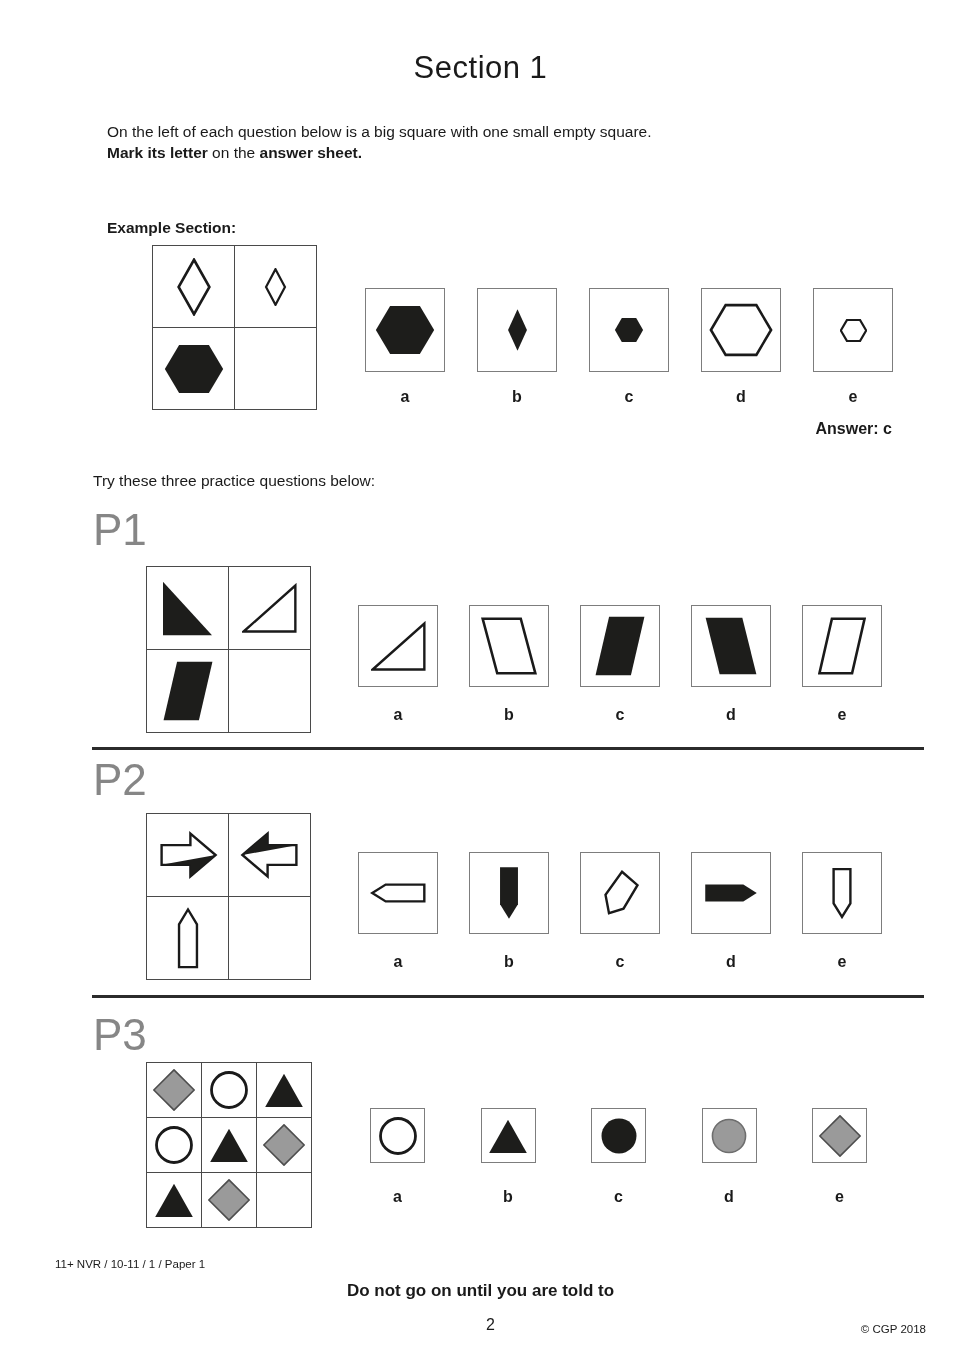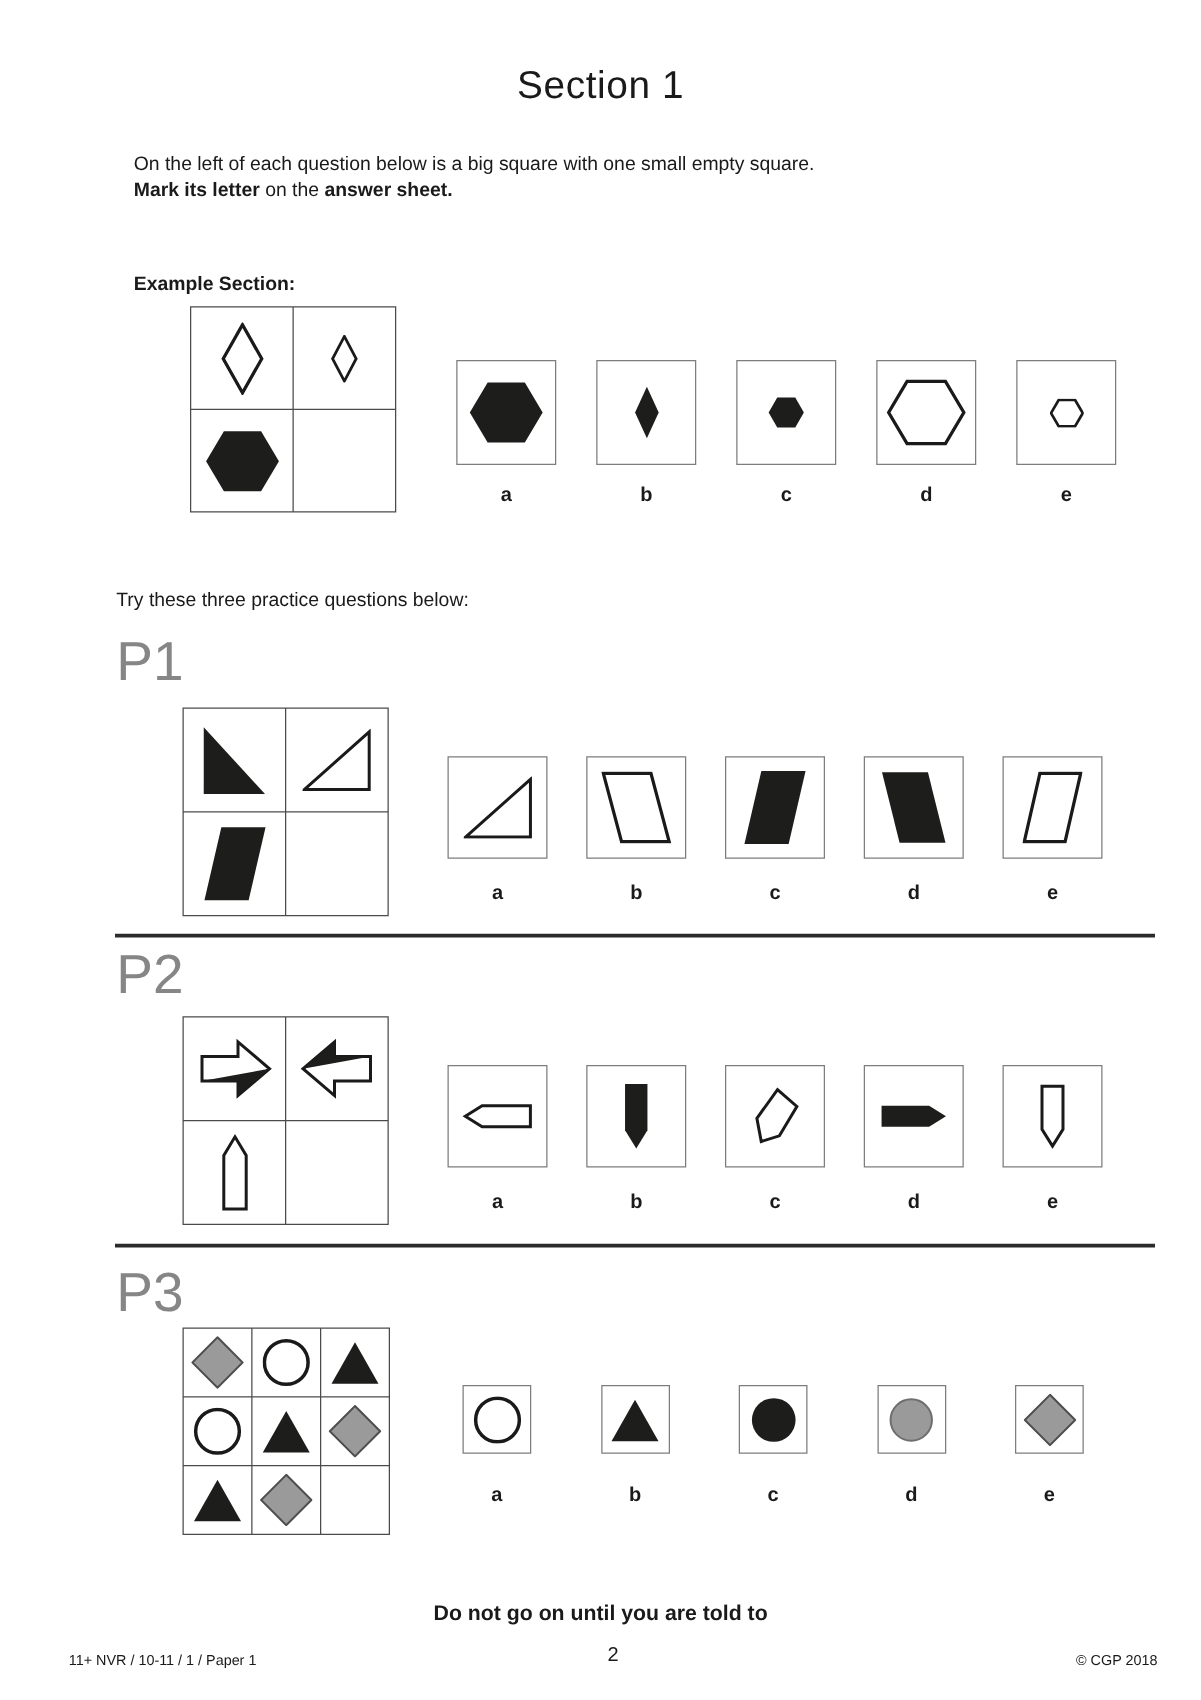--- a/index.html
+++ b/index.html
@@ -19,21 +19,21 @@
   .optrow { display:flex; align-items:flex-start; }
   .opt { display:flex; flex-direction:column; align-items:center; }
   .obox { border:1.5px solid #7d7d7d; background:#ffffff; box-sizing:border-box;
           display:flex; align-items:center; justify-content:center; }
   .letter { font-size:16px; font-weight:bold; color:#1a1a1a; }
   .answer-line { left:0; top:420px; width:892px; text-align:right;
                  font-size:16px; font-weight:bold; }
   .divider { left:92px; width:832px; height:3px; background:#2b2b2b; }
   .footer-warning { left:19px; top:1281px; width:923px; text-align:center;
                     font-size:17px; font-weight:bold; }
-  .footer-left  { left:55px;  top:1323px; font-size:11.5px; }
+  .footer-left  { left:55px;  top:1258px; font-size:11.5px; }
   .footer-page  { left:10px;  top:1316px; width:961px; text-align:center; font-size:16px; }
   .footer-right { right:35px; top:1323px; font-size:11.5px; }
   svg { display:block; }
 </style>
 </head>
 <body>
 
 <div class="page">
 
   <div class="abs title">Section 1</div>
@@ -99,20 +99,21 @@
       <div class="opt">
         <div class="obox" style="width: 80px; height: 84px;">
           <svg viewBox="0 0 100 100" preserveAspectRatio="none" style="width: 27px; height: 23px;">
             <polygon points="26,4 74,4 97,50 74,96 26,96 3,50" fill="#fff" stroke="#1a1a1a" stroke-width="2.2" vector-effect="non-scaling-stroke" stroke-linejoin="miter"></polygon>
           </svg>
         </div>
         <div class="letter" style="margin-top: 16px;">e</div>
       </div>
     </div>
 
+  <div class="abs answer-line">Answer: c</div>
 
   <div class="abs practice-intro">Try these three practice questions below:</div>
 
   <div id="q-P1-label" class="abs q-label" style="top:507px;">P1</div>
   <div id="q-P1-grid" class="abs sgrid" style="left: 146px; top: 566px; grid-template-columns: repeat(2, 81px);">
       <div class="cell" style="width: 81px; height: 82px;">
         <svg viewBox="0 0 100 100" preserveAspectRatio="none" style="width: 57px; height: 57px;">
           <polygon points="7,3 93,97 7,97" fill="#1d1d1b"></polygon>
         </svg>
       </div>

